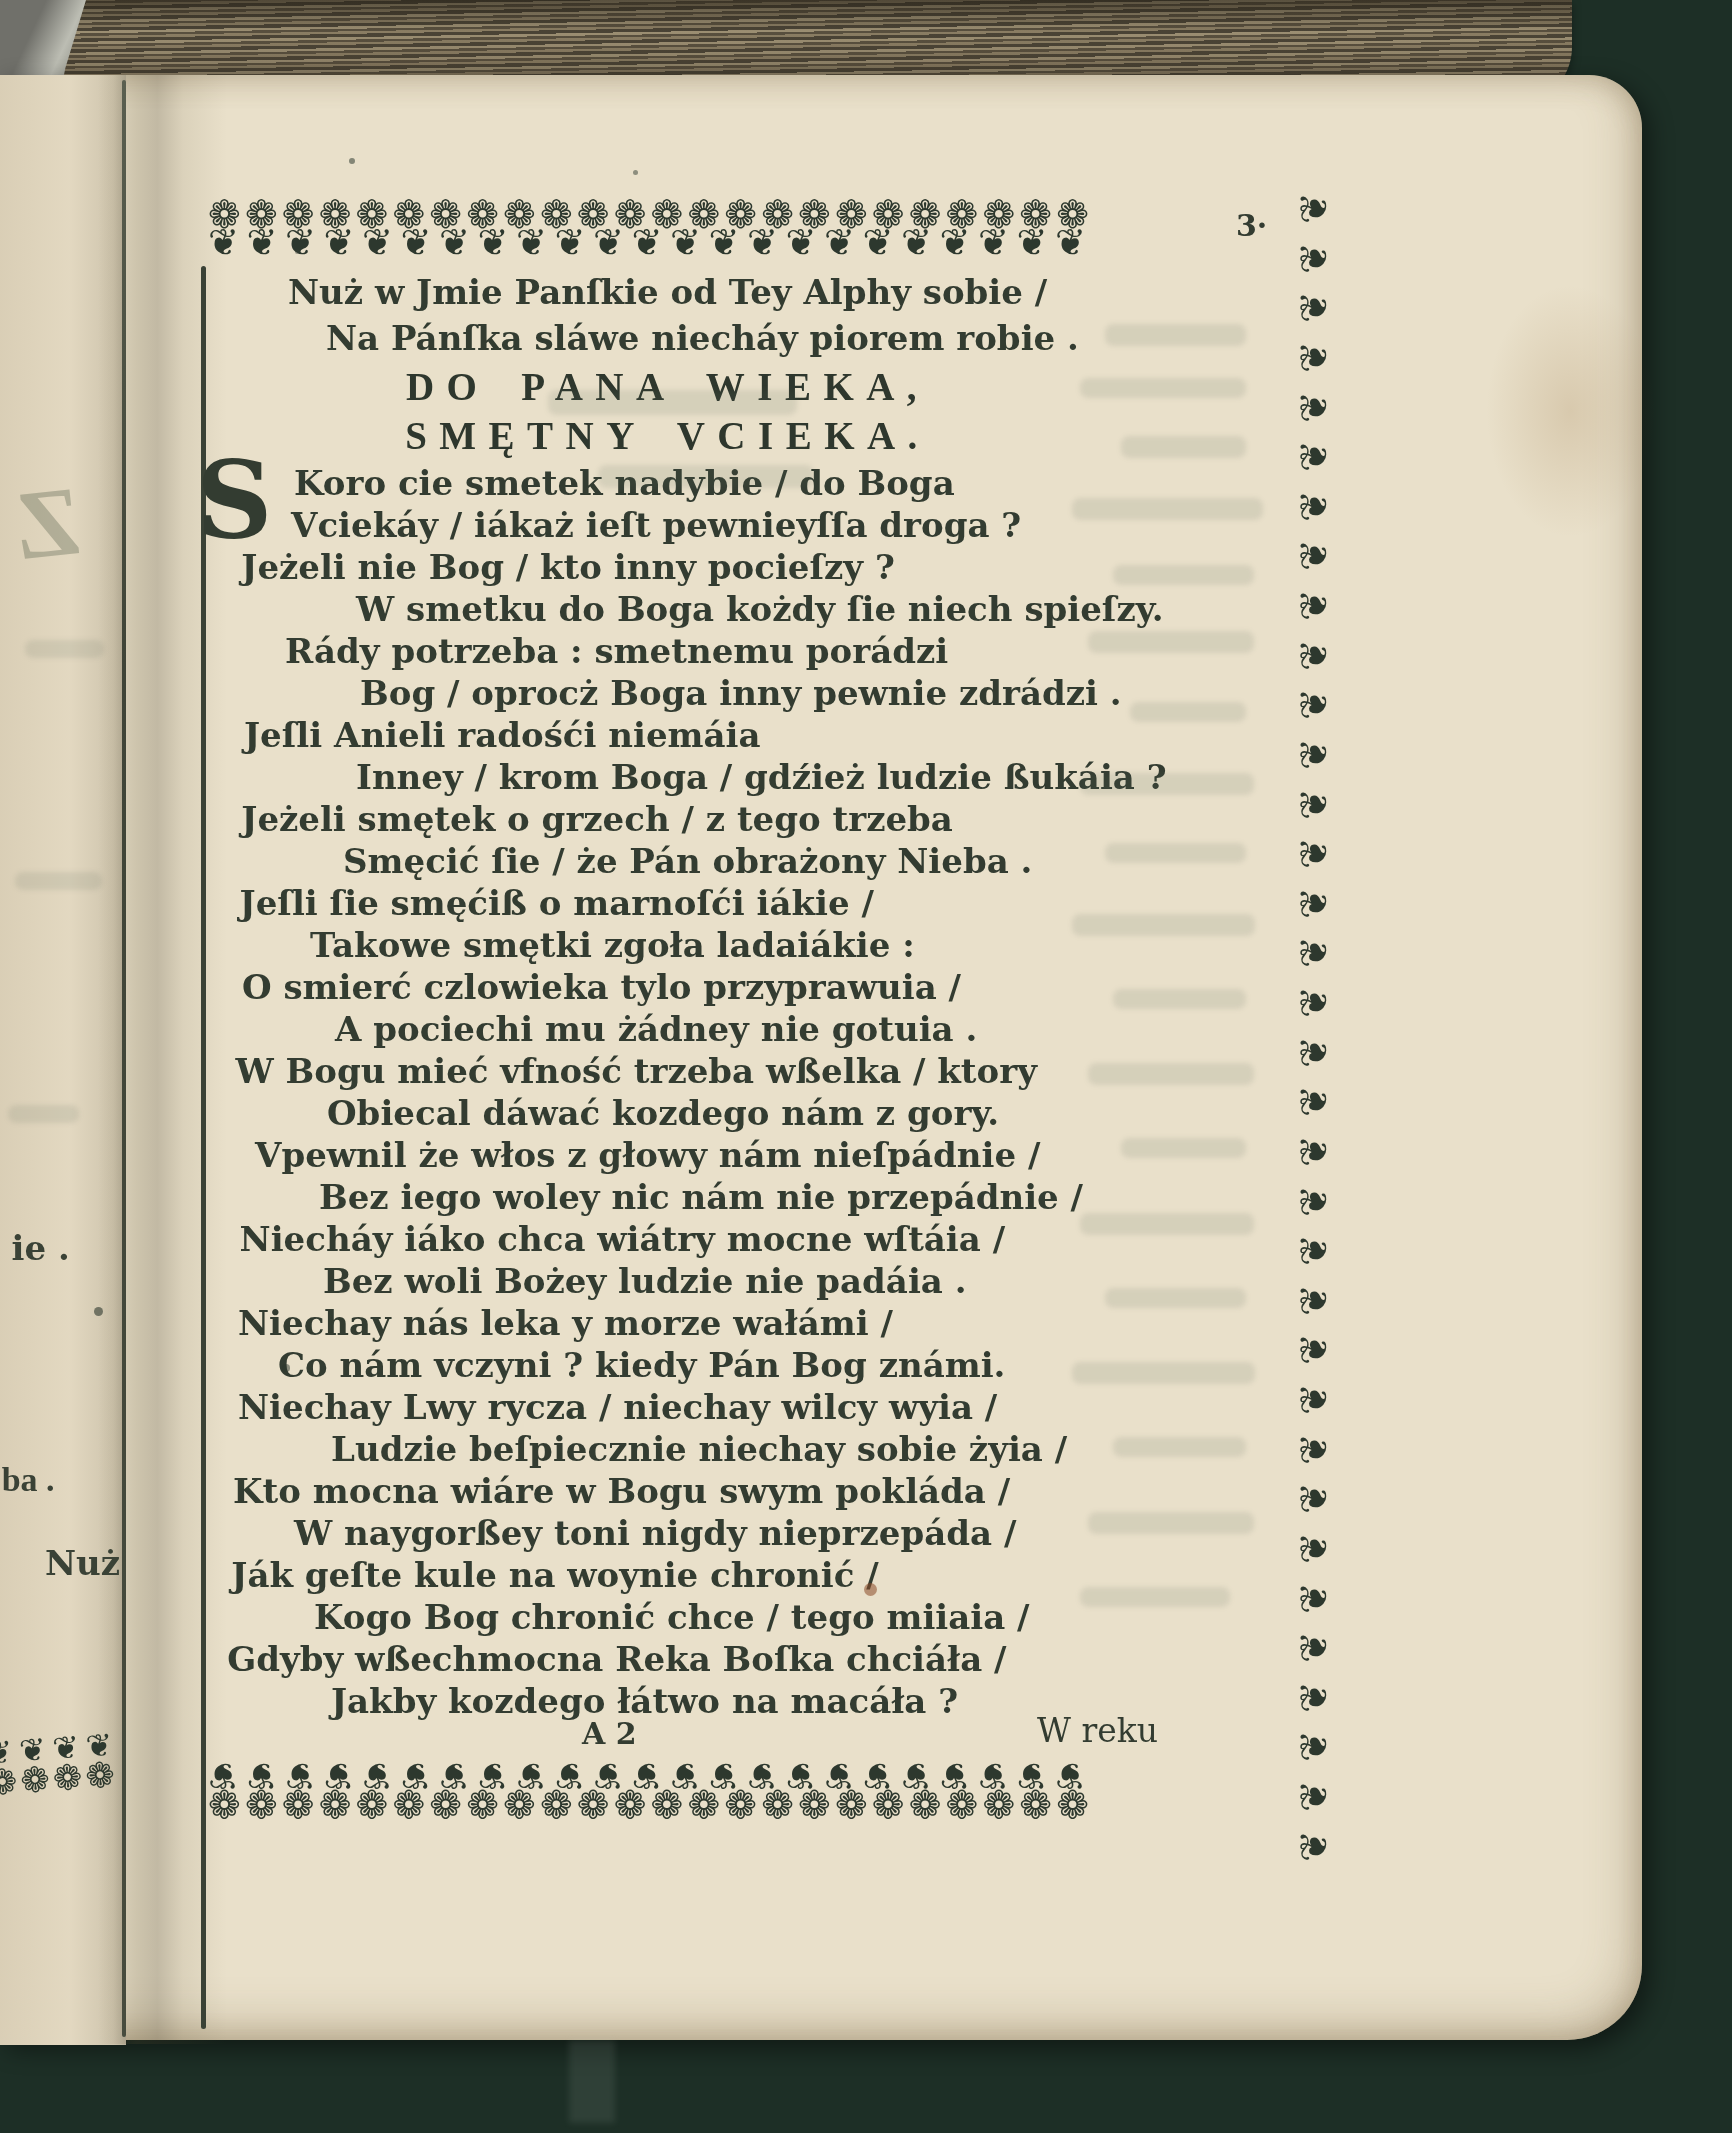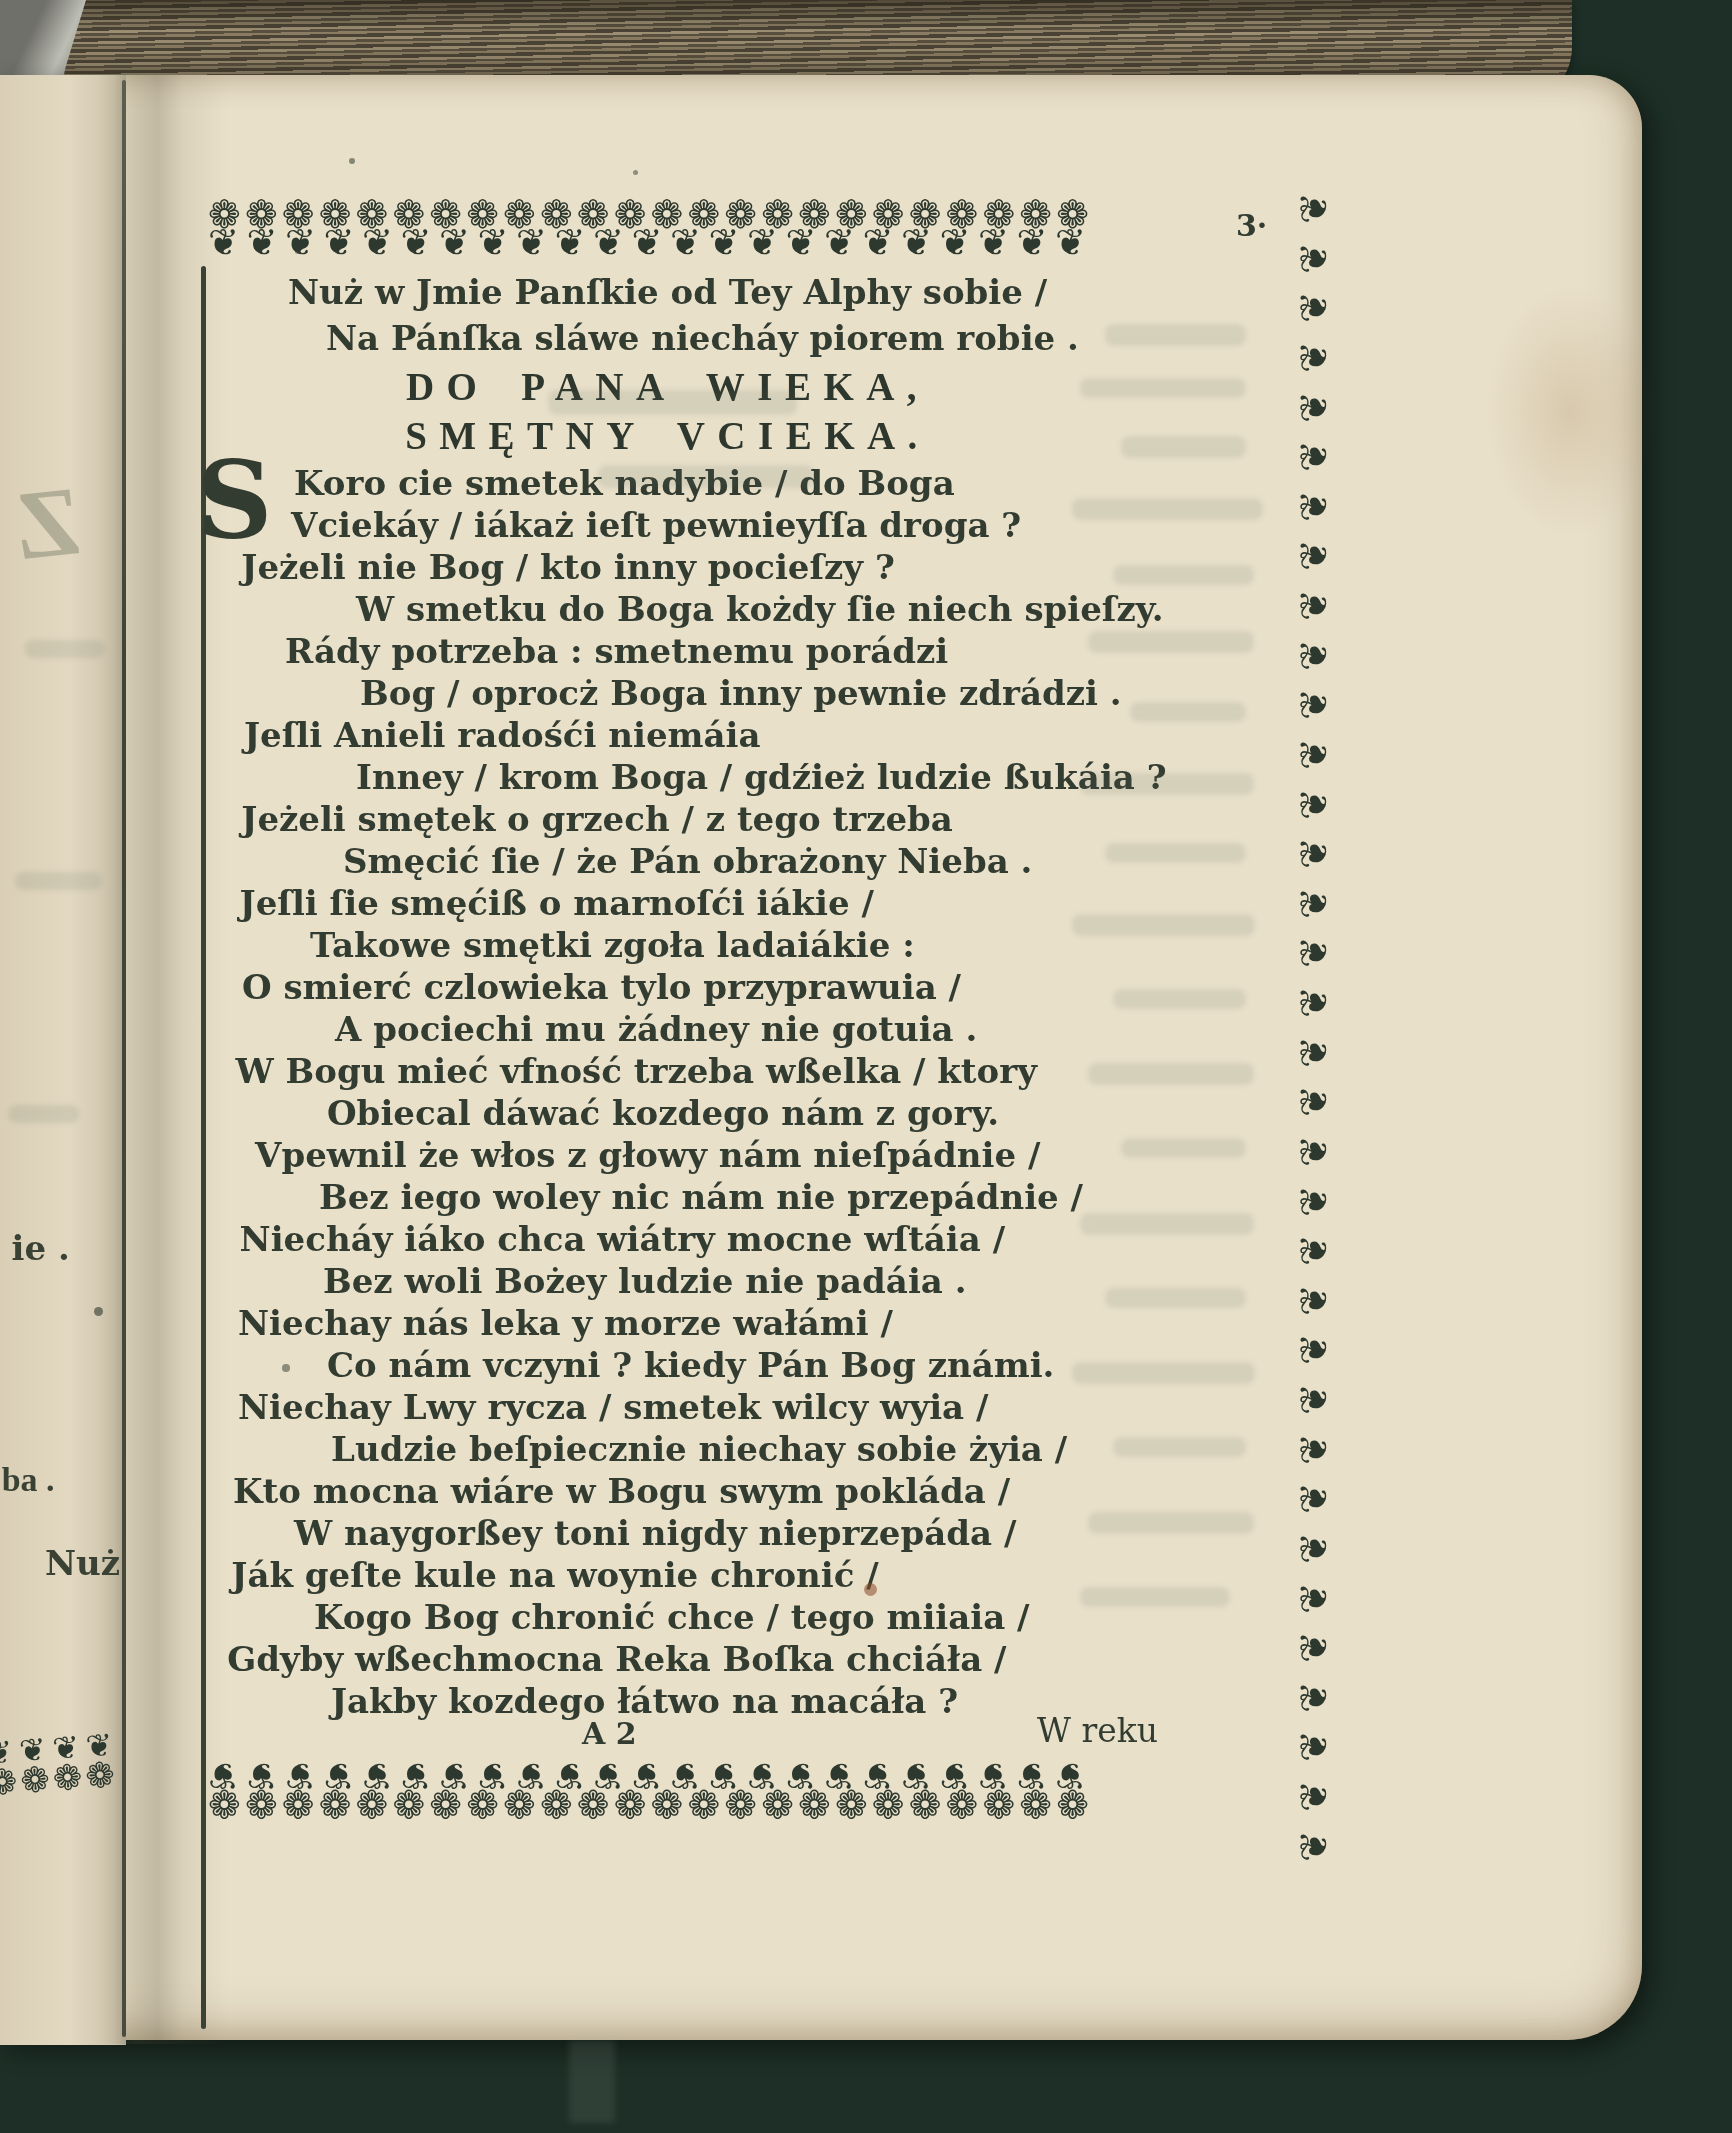--- a/index.html
+++ b/index.html
@@ -194,22 +194,22 @@
       <div class="pline" style="margin-left: 87px;">Takowe smętki zgoła ladaiákie :</div>
       <div class="pline" style="margin-left: 19px;">O smierć czlowieka tylo przyprawuia /</div>
       <div class="pline" style="margin-left: 112px;">A pociechi mu żádney nie gotuia .</div>
       <div class="pline" style="margin-left: 12.5px;">W Bogu mieć vfność trzeba wßelka / ktory</div>
       <div class="pline" style="margin-left: 104px;">Obiecal dáwać kozdego nám z gory.</div>
       <div class="pline" style="margin-left: 32px;">Vpewnil że włos z głowy nám nieſpádnie /</div>
       <div class="pline" style="margin-left: 96px;">Bez iego woley nic nám nie przepádnie /</div>
       <div class="pline" style="margin-left: 16.6px;">Niecháy iáko chca wiátry mocne wſtáia /</div>
       <div class="pline" style="margin-left: 100px;">Bez woli Bożey ludzie nie padáia .</div>
       <div class="pline" style="margin-left: 15px;">Niechay nás leka y morze wałámi /</div>
-      <div class="pline" style="margin-left: 104px;">Co nám vczyni ? kiedy Pán Bog známi.</div>
-      <div class="pline" style="margin-left: 15px;">Niechay Lwy rycza / smetek wilcy wyia /</div>
+      <div class="pline" style="margin-left: 55px;">Co nám vczyni ? kiedy Pán Bog známi.</div>
+      <div class="pline" style="margin-left: 15px;">Niechay Lwy rycza / niechay wilcy wyia /</div>
       <div class="pline" style="margin-left: 108px;">Ludzie beſpiecznie niechay sobie żyia /</div>
       <div class="pline" style="margin-left: 10px;">Kto mocna wiáre w Bogu swym pokláda /</div>
       <div class="pline" style="margin-left: 71px;">W naygorßey toni nigdy nieprzepáda /</div>
       <div class="pline" style="margin-left: 8.3px;">Ják geſte kule na woynie chronić /</div>
       <div class="pline" style="margin-left: 91px;">Kogo Bog chronić chce / tego miiaia /</div>
       <div class="pline" style="margin-left: 4.2px;">Gdyby wßechmocna Reka Boſka chciáła /</div>
       <div class="pline" style="margin-left: 108px;">Jakby kozdego łátwo na macáła ?</div>
     </div>
 
   <div id="signature" class="ink">A 2</div>

